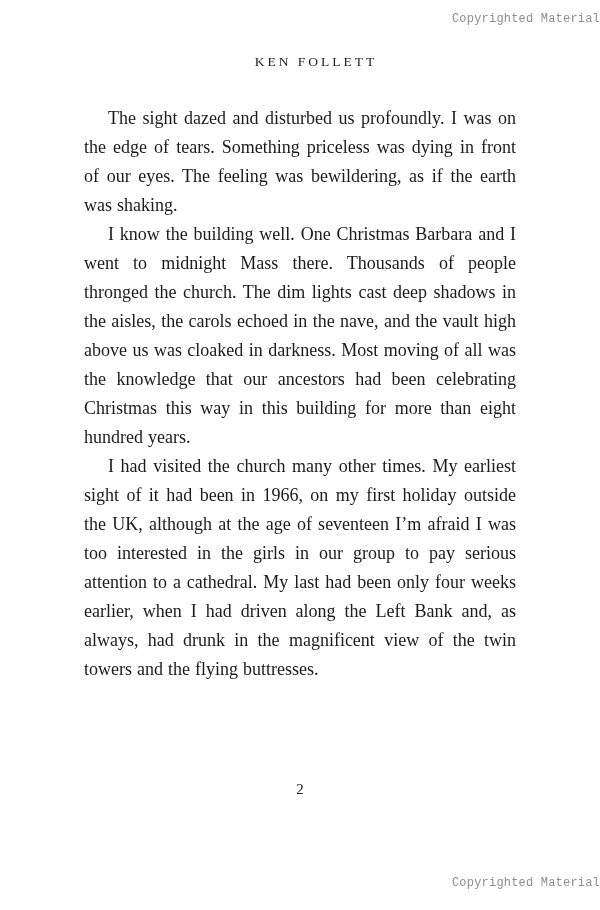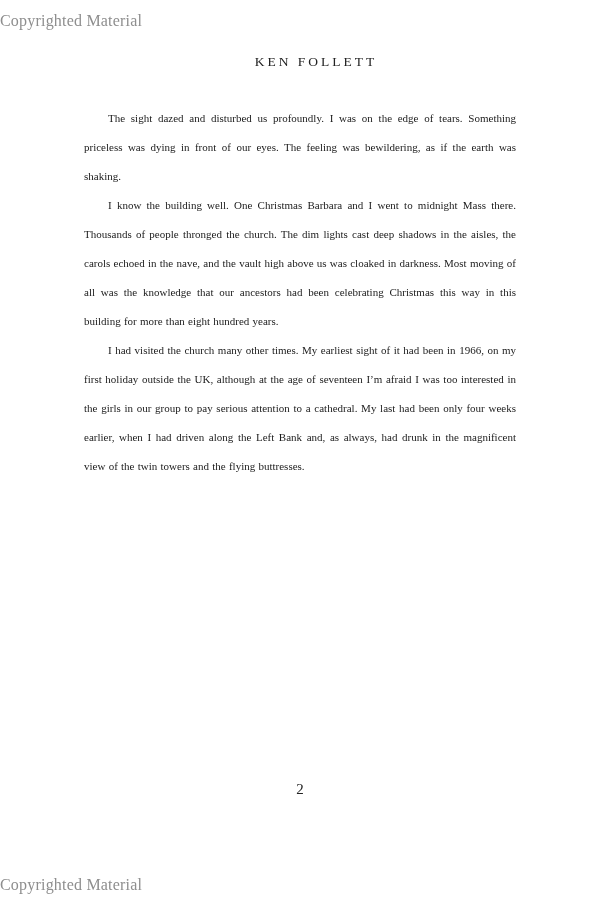--- a/index.html
+++ b/index.html
@@ -13,23 +13,23 @@
     height: 910px;
     background: #ffffff;
     overflow: hidden;
     font-family: "Liberation Serif", serif;
     color: #1b1b1b;
   }
   .copyright-notice {
     position: absolute;
     left: 0;
     width: 100%;
-    text-align: left;
-    font-family: Liberation Serif, serif;
-    font-size: 16px;
+    text-align: right;
+    font-family: Liberation Mono, monospace;
+    font-size: 12px;
     color: #8e8e8e;
     letter-spacing: 0.2px;
   }
   .copyright-top { top: 12px; }
   .copyright-bottom { top: 876px; }
   .running-header {
     position: absolute;
     top: 54px;
     left: 0;
     width: 100%;
@@ -39,21 +39,21 @@
     letter-spacing: 3px;
     color: #222222;
     text-transform: uppercase;
     padding-left: 16px;
   }
   .text-block {
     position: absolute;
     top: 104px;
     left: 84px;
     width: 432px;
-    font-size: 11px;
+    font-size: 18px;
     line-height: 29px;
     text-align: justify;
     color: #1b1b1b;
   }
   .text-block p {
     margin: 0;
     padding: 0;
     text-indent: 24px;
     word-spacing: 0.5px;
   }

